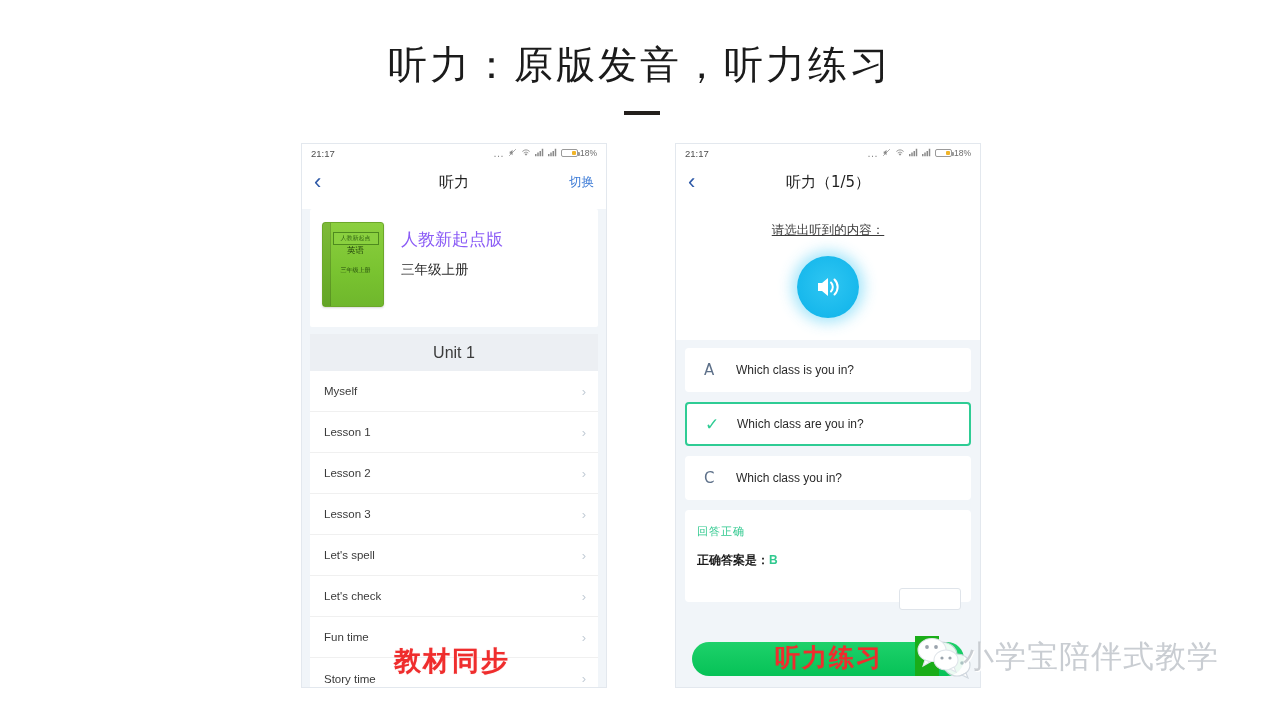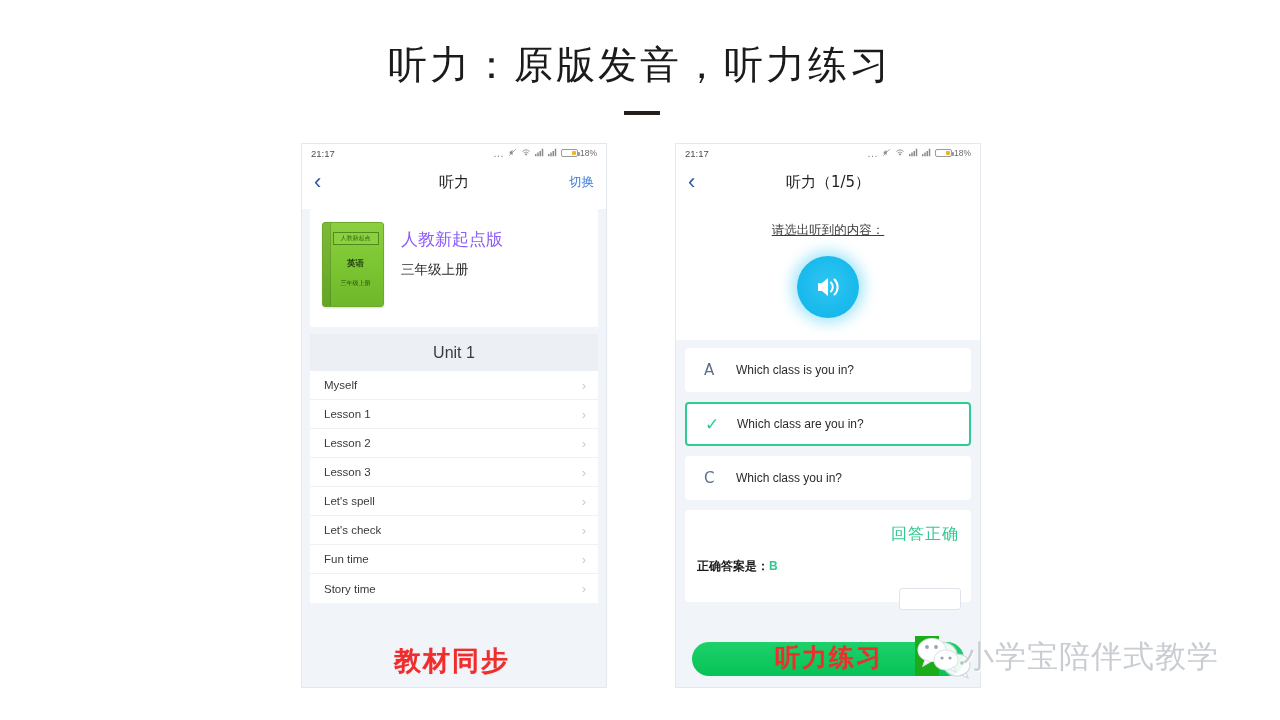--- a/index.html
+++ b/index.html
@@ -99,34 +99,34 @@
   }
   .book-cover::before {
     content:""; position:absolute; left:0; top:0; bottom:0; width:7px;
     background: rgba(0,0,0,.10); border-right: 1px solid rgba(0,0,0,.10);
   }
   .bc-pub {
     width: 46px; height: 13px; background:#8ad03f; border:1px solid #4e8a1e;
     color:#2e5f12; font-size:6px; line-height:11px; text-align:center;
     overflow:hidden; white-space:nowrap; margin-left:5px;
   }
-  .bc-sub { font-size:8.5px; color:#1e3d0a; font-weight:bold; margin-top:13px; margin-left:5px; }
+  .bc-sub { font-size:8.5px; color:#1e3d0a; font-weight:normal; margin-left:5px; }
   .bc-grade { font-size:6px; color:#234a0c; margin-top:9px; margin-left:5px; white-space:nowrap; }
   .book-meta { margin-left: 17px; padding-top: 6px; }
   .book-title { font-size: 17px; font-weight: normal; color: #8b5cf6; font-family:"DejaVu Sans",sans-serif; }
   .book-grade { font-size: 13.5px; color: #2b2b2b; margin-top: 10px; font-family:"DejaVu Sans",sans-serif; }
 
   .unit-header {
     background: #eceff3; height: 37px; margin: 7px 8px 0 8px;
     display: flex; align-items: center; justify-content: center;
     font-size: 16px; color: #3c3c3c;
   }
   .lesson-list { background: #ffffff; margin: 0 8px; }
   .lesson-row {
-    height: 29px; display: flex; align-items: center;
+    height: 41px; display: flex; align-items: center;
     padding: 0 12px 0 14px; border-bottom: 1px solid #f0f0f0;
     font-size: 11.5px; color: #3a3a3a;
   }
   .lesson-row:last-child { border-bottom: none; }
   .chev { margin-left: auto; color: #c3cdd6; font-size: 13px; font-weight: 300; }
 
   
   .stamp {
     position: absolute; color: #ef2d2d; font-weight: bold;
     font-family: "DejaVu Sans", sans-serif;
@@ -159,21 +159,21 @@
   .option.selected { border: 2px solid #2ecc94; }
   .opt-letter { width: 32px; font-size: 15px; color: #5d7089; font-family:"DejaVu Sans",sans-serif; }
   .opt-check { width: 32px; color: #2ecc94; font-size: 17px; line-height: 1; }
   .opt-text { font-size: 12px; color: #2a2a2a; }
 
   .result-card {
     background: #ffffff; margin: 0 9px; height: 92px; border-radius: 4px;
     position: relative; padding: 14px 12px 0 12px;
   }
   .result-ok {
-    text-align: right; font-size: 16px; color: #31c98f; letter-spacing: 1px;
+    text-align: left; font-size: 11px; color: #31c98f; letter-spacing: 1px;
   }
   .result-ans {
     margin-top: 13px; font-size: 12px; color: #1c1c1c; font-weight: bold;
   }
   .result-ans b { color: #31c98f; }
   .result-box {
     position: absolute; right: 10px; bottom: -8px;
     width: 62px; height: 22px; border: 1px solid #dfe4ea;
     border-radius: 3px; background: #fff;
   }

